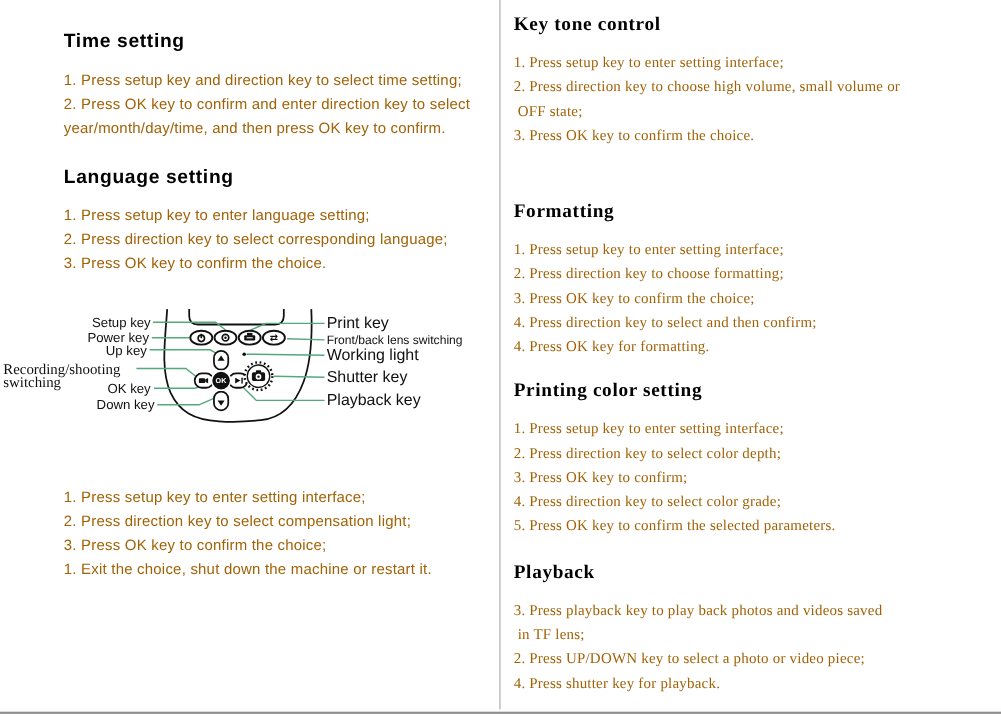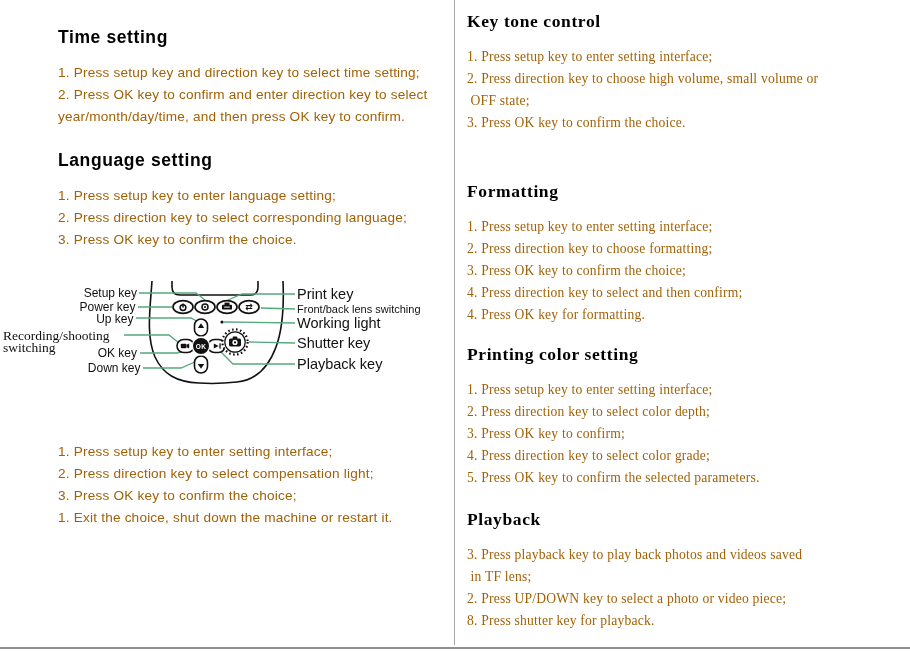--- a/index.html
+++ b/index.html
@@ -95,21 +95,21 @@
         <div class="line">5. Press OK key to confirm the selected parameters.</div>
       </div>
   </div>
 
   <div class="section col-right" style="top:509px">
     <h2>Playback</h2>
     <div>
         <div class="line">3. Press playback key to play back photos and videos saved</div>
         <div class="line"> in TF lens;</div>
         <div class="line">2. Press UP/DOWN key to select a photo or video piece;</div>
-        <div class="line">8. Press shutter key for playback.</div>
+        <div class="line">4. Press shutter key for playback.</div>
       </div>
   </div>
 
   <svg style="position:absolute;left:0;top:268px" width="455" height="130" viewBox="0 0 455 130">
 
     <path class="ink" stroke-width="1.6" d="M152,13 C150,42 146,68 155,89 C163,106 176,114 199,115 C212,116 228,115 237,114 C257,112 269,98 276,79 C283,60 284,36 283,13"></path>
 
     <path class="ink" stroke-width="1.6" d="M172,13 L172,19 Q172,27 180,27 L250,27 Q258,27 258,19 L258,13"></path>
 
     <path class="leader" d="M139,25 L196,25 L205,32" stroke="#54a97a"></path>

